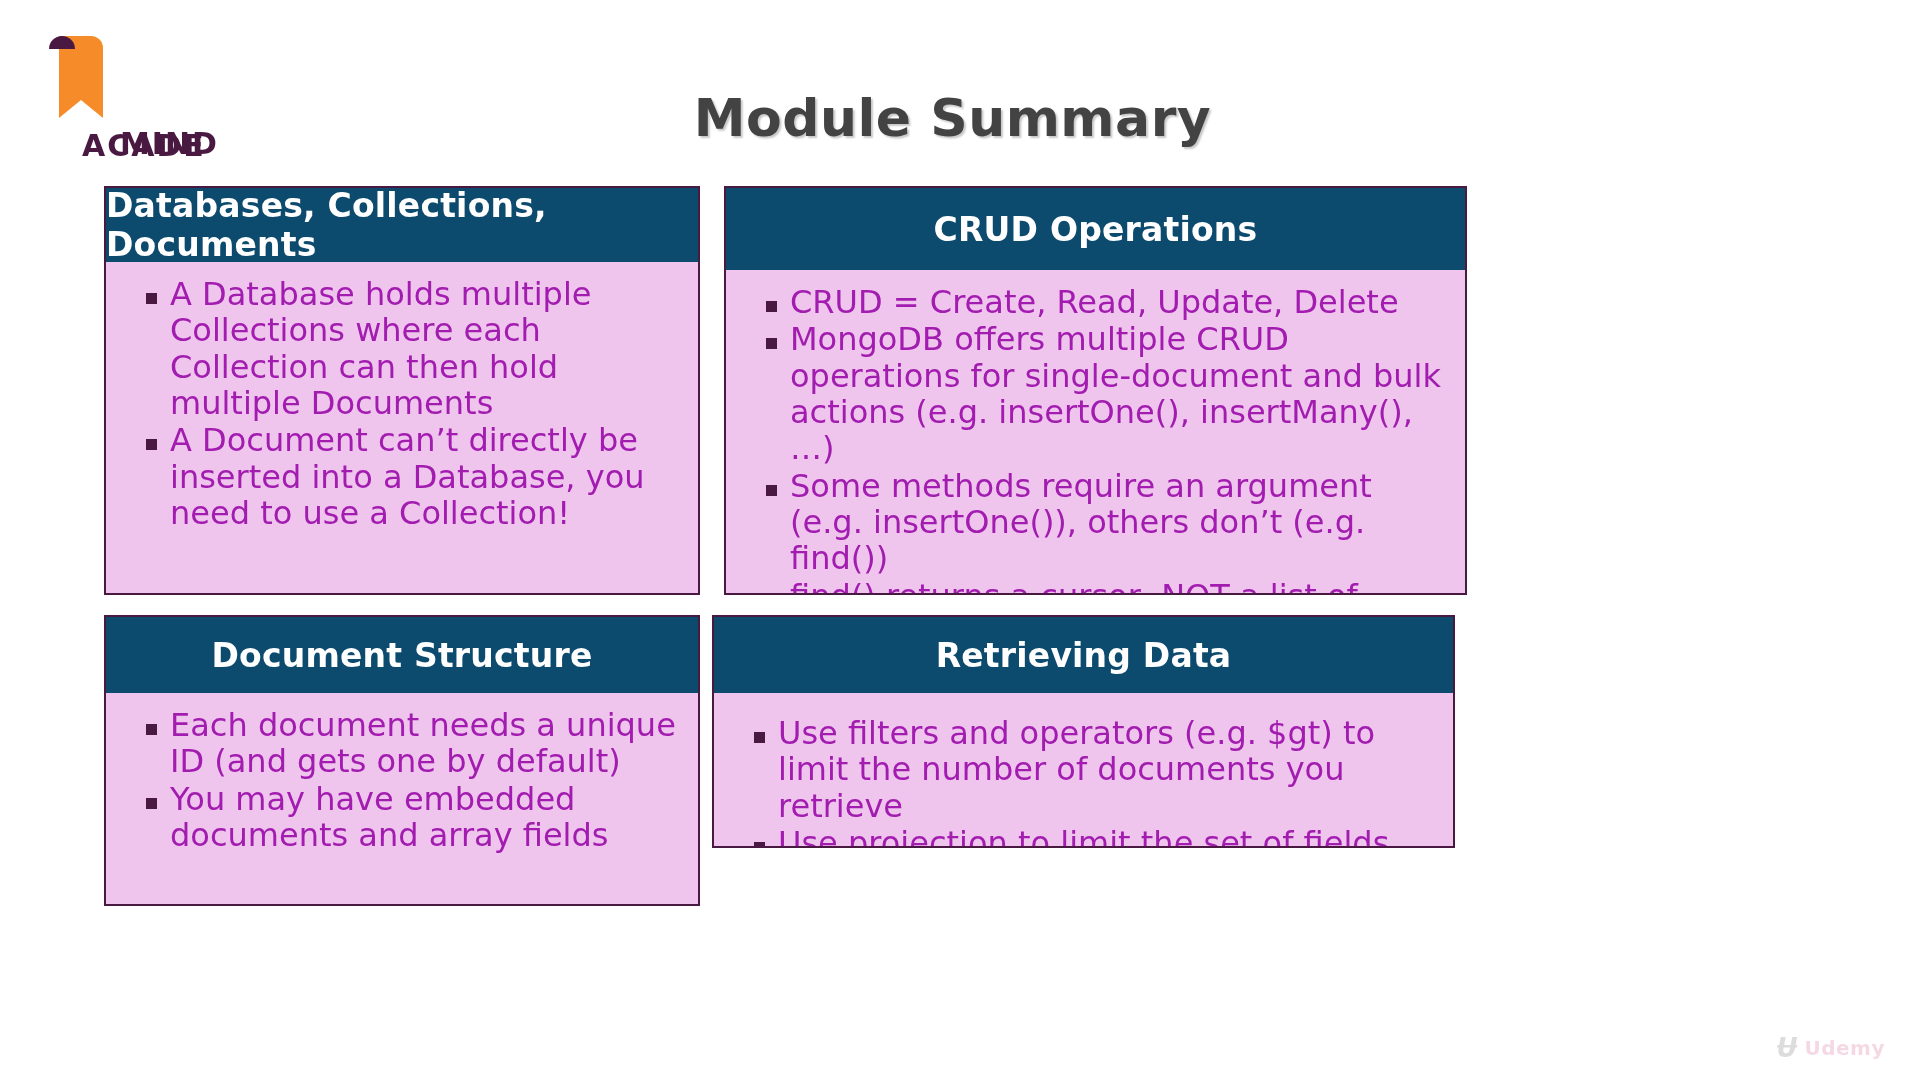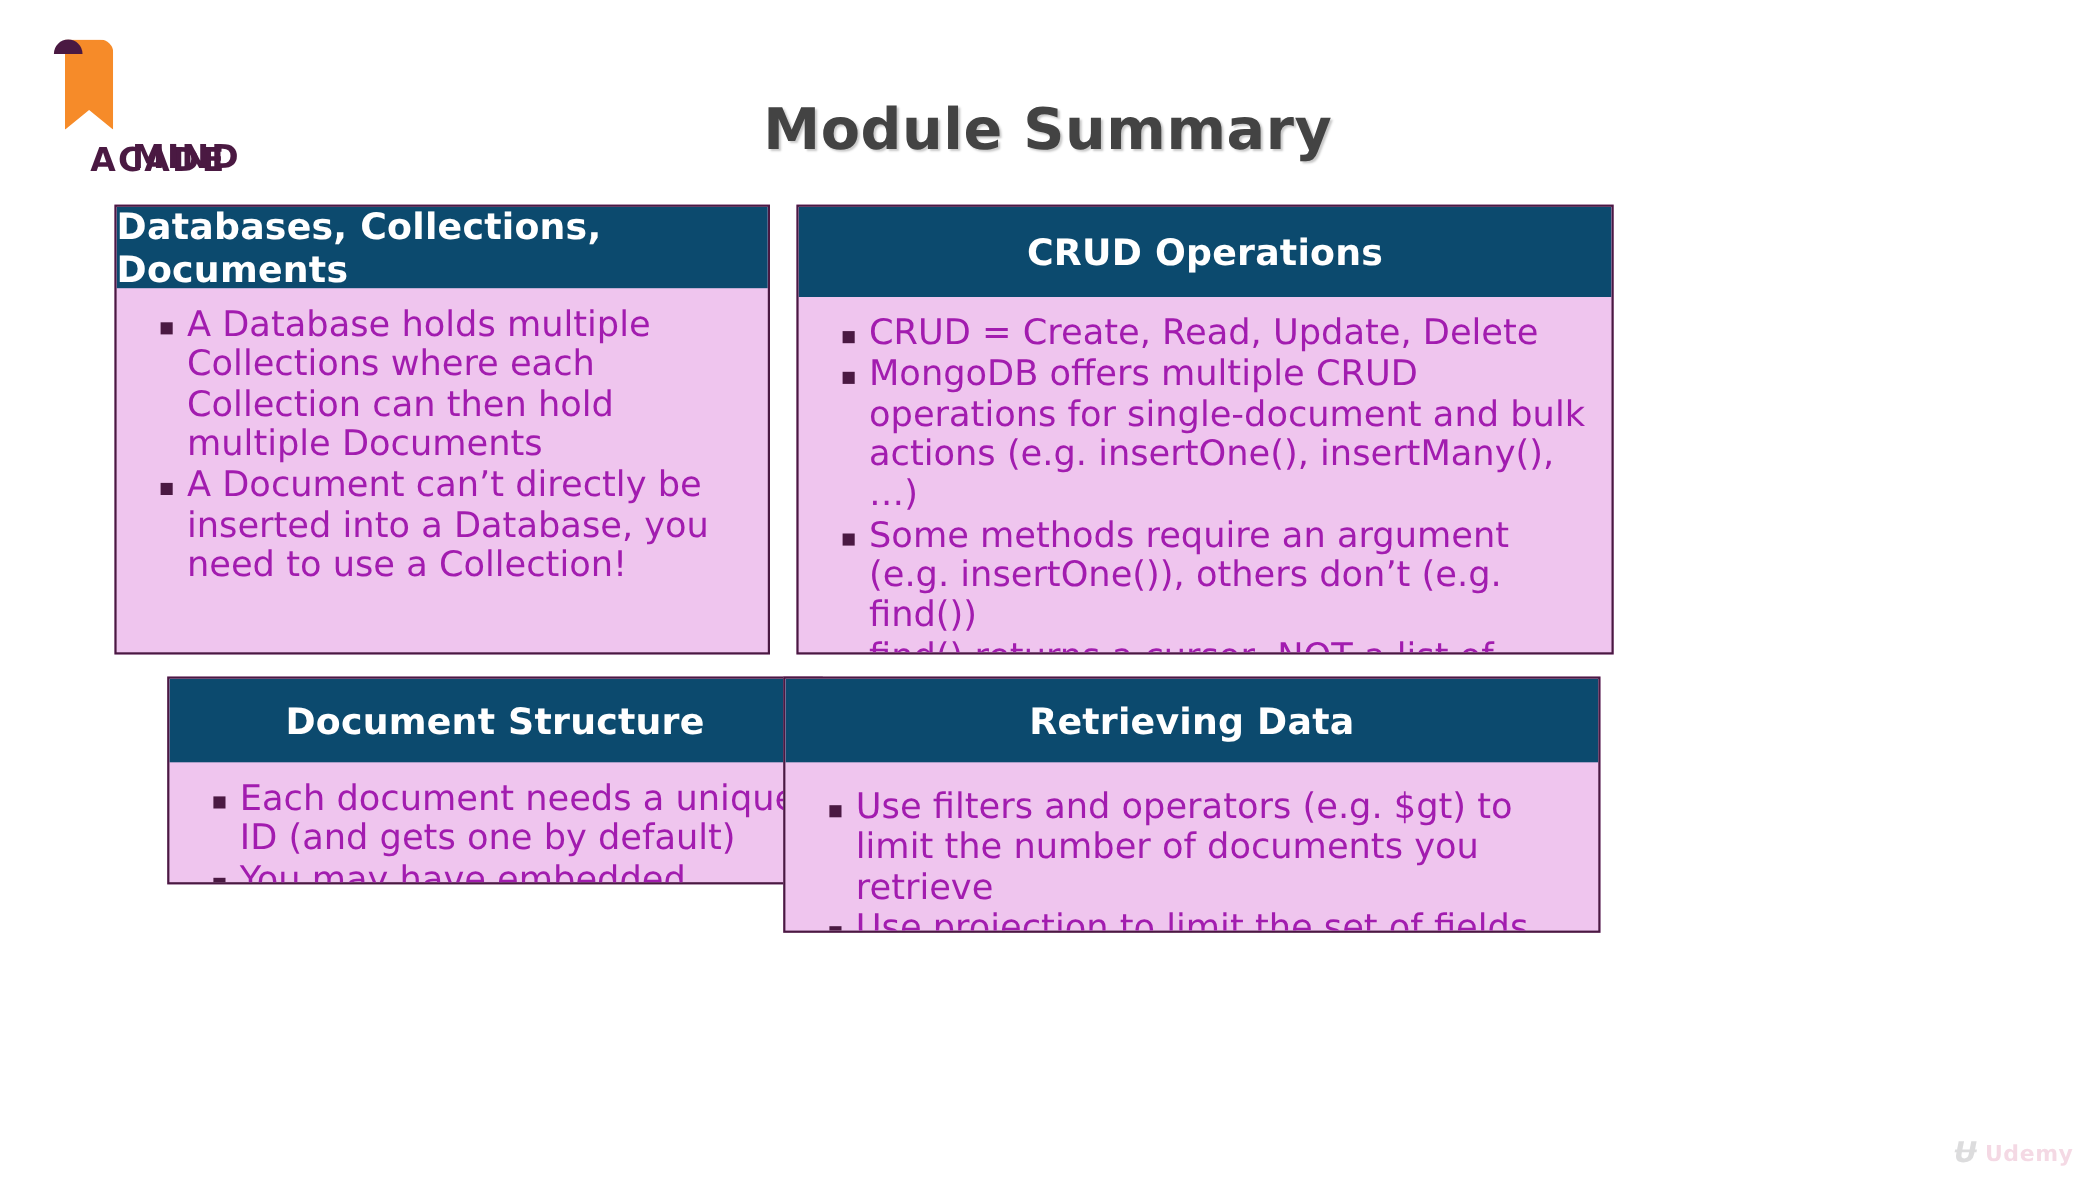--- a/index.html
+++ b/index.html
@@ -129,21 +129,21 @@
   }
 
   
   #card-databases      { left: 104px;  top: 186px; width: 596px;  height: 409px; }
   #card-databases .card-header { height: 74px; }
 
   #card-crud           { left: 724px;  top: 186px; width: 743px;  height: 409px; }
   #card-crud .card-header { height: 82px; }
   #card-crud .card-body { }
 
-  #card-docstructure   { left: 104px;  top: 615px; width: 596px;  height: 189px; margin-left: 48px; }
+  #card-docstructure   { left: 104px;  top: 615px; width: 596px;  height: 291px; }
   #card-docstructure .card-header { height: 76px; }
 
   #card-retrieving     { left: 712px;  top: 615px; width: 743px;  height: 233px; }
   #card-retrieving .card-header { height: 76px; }
   #card-retrieving .card-body { padding-top: 22px; }
 
   
   .watermark {
     position: absolute;
     right: 20px;

